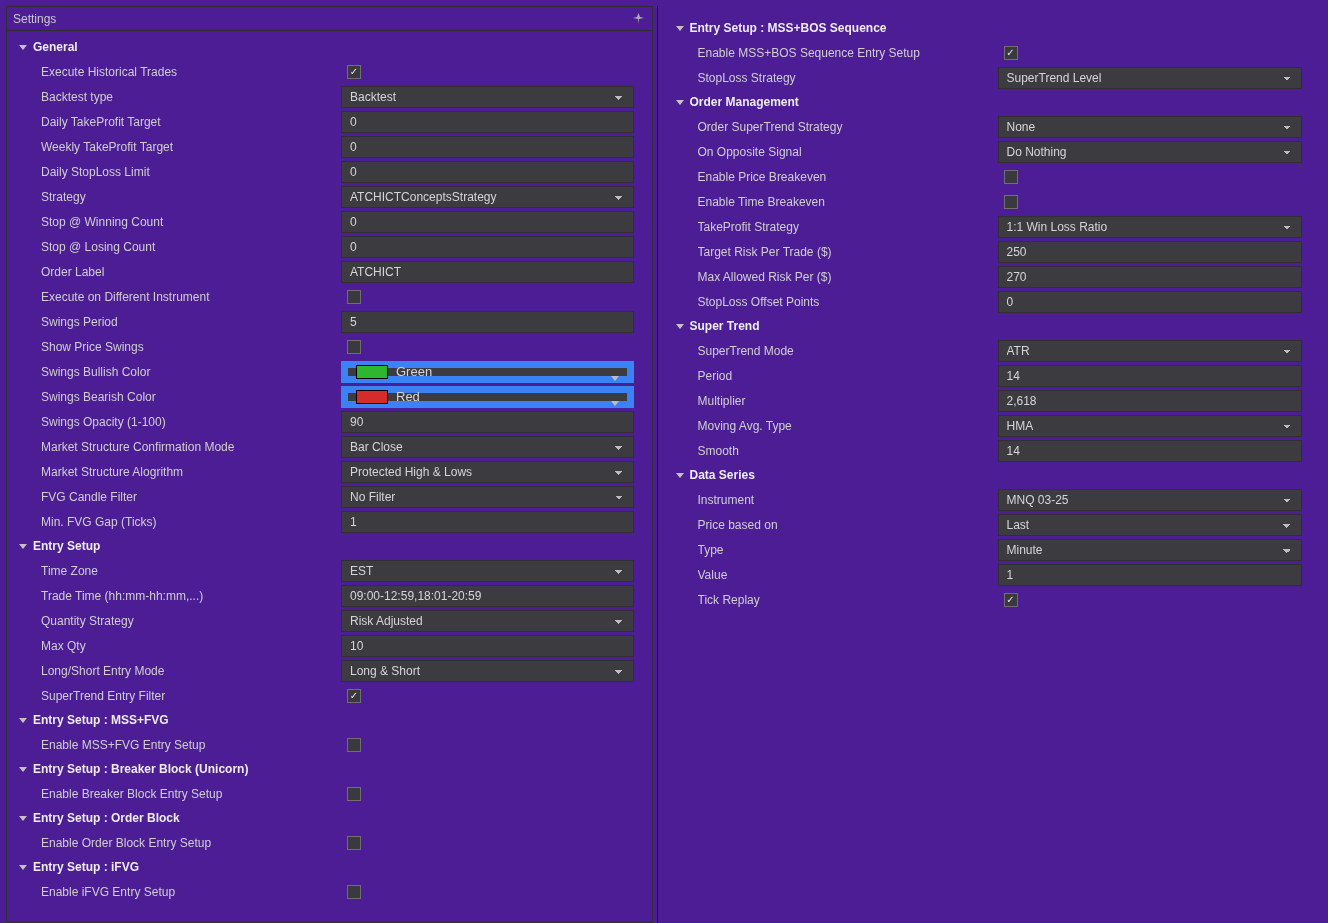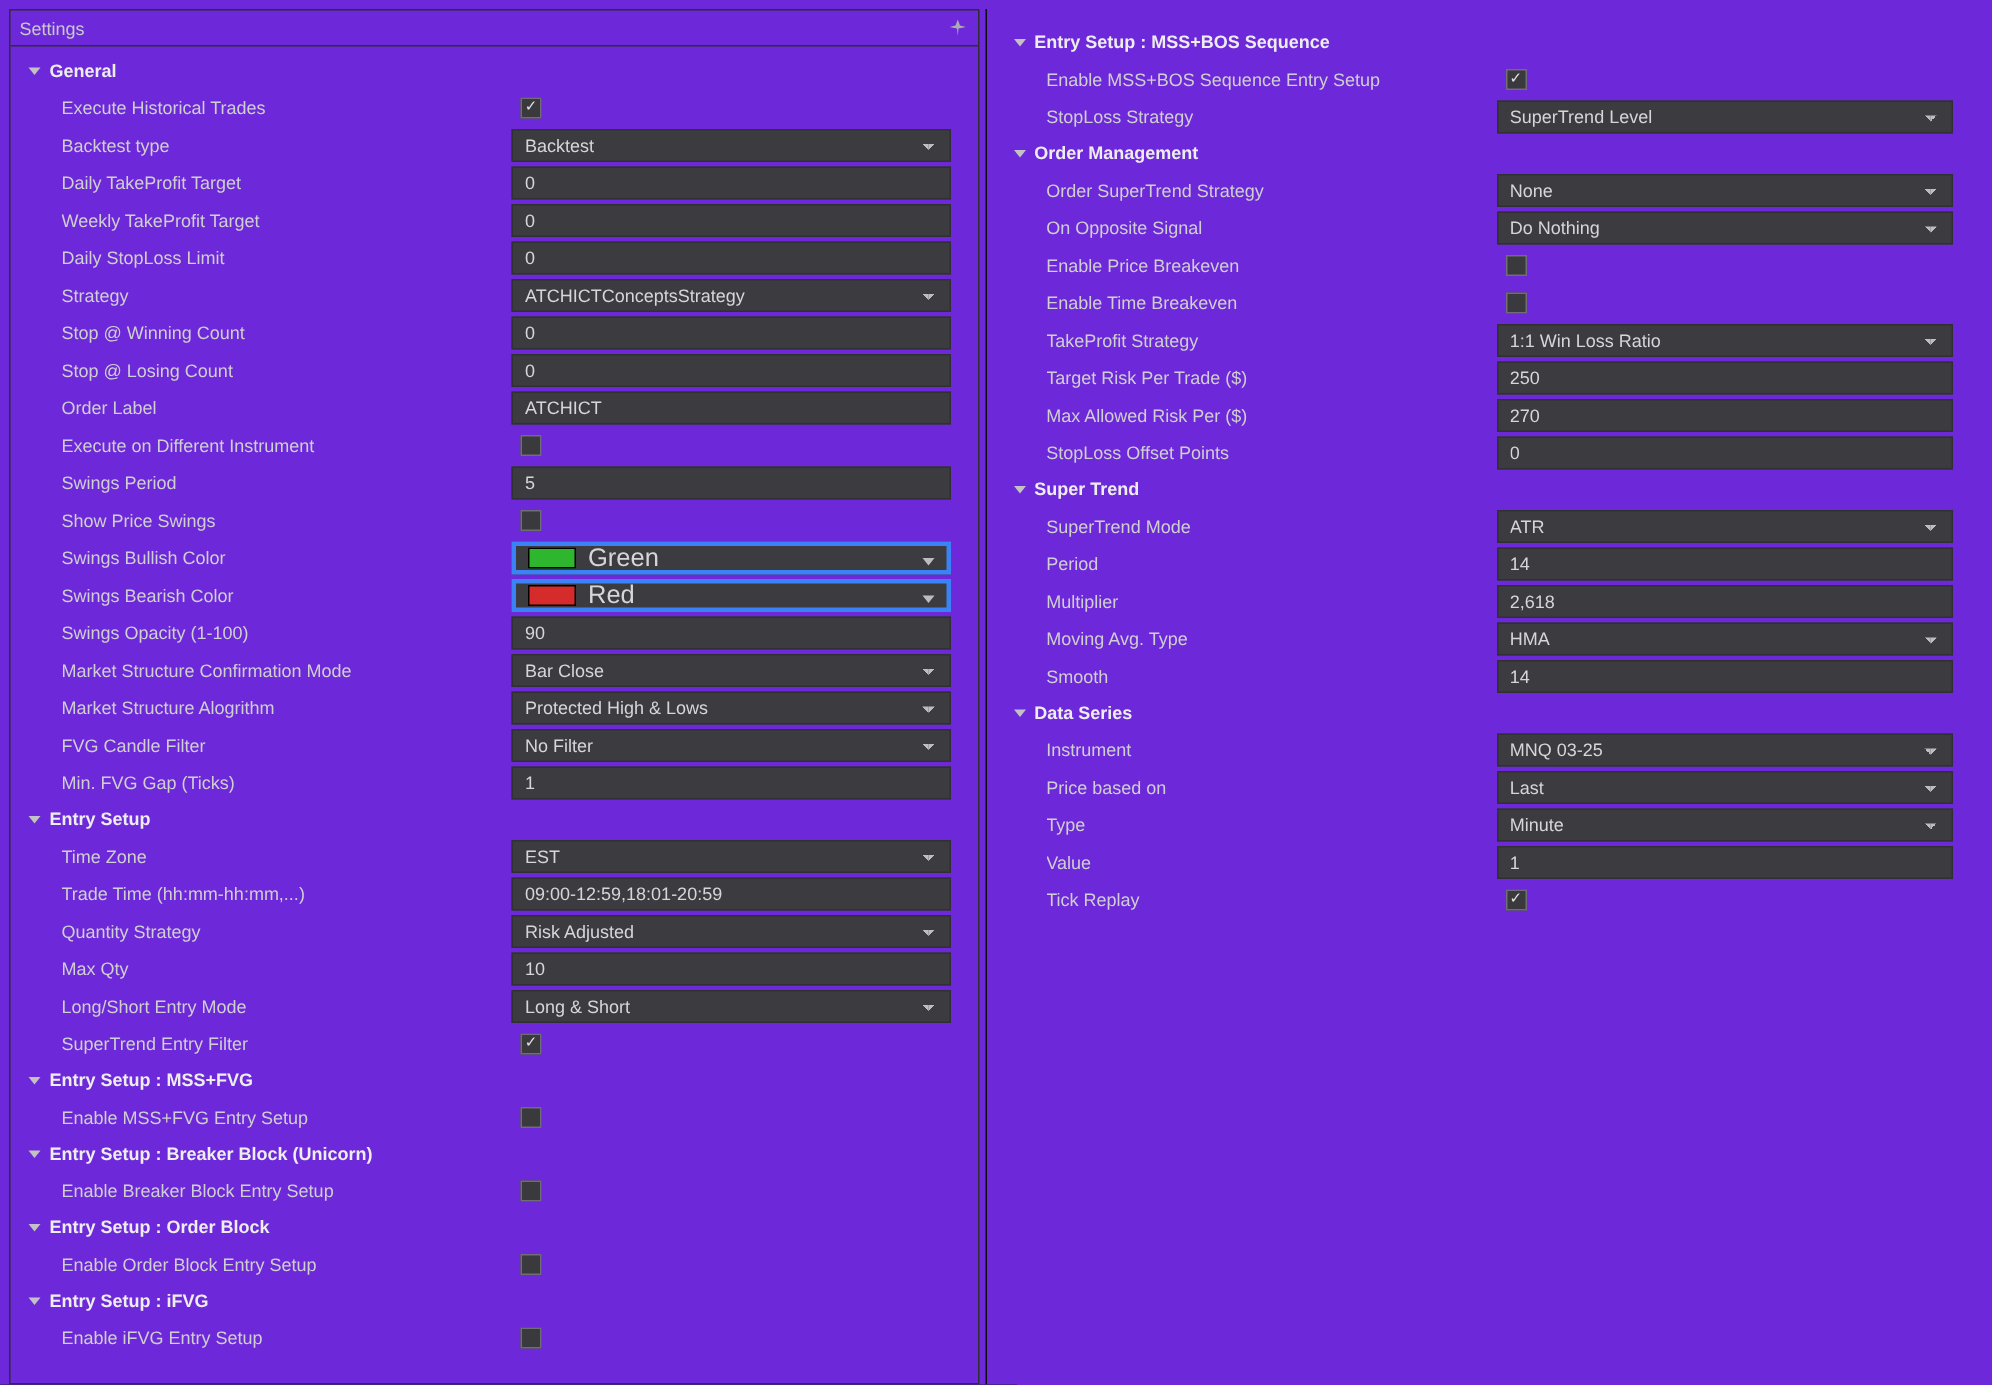--- a/index.html
+++ b/index.html
@@ -1,38 +1,38 @@
 <!DOCTYPE html>
 <html><head>
 <meta charset="utf-8">
 <style>
   html,body{margin:0;padding:0;background:#1b1b1d;color:#d0d0d2;font-family:Arial,Helvetica,sans-serif;font-size:12px}
   *{box-sizing:border-box}
-  .wrap{width:1328px;height:923px;display:flex;background:#6d28d9;padding-top:6px}
+  .wrap{width:1328px;height:923px;display:flex;background:#4c1d95;padding-top:6px}
   .pane{flex:1;display:flex;flex-direction:column;min-width:0}
   .pane-left{border-right:1px solid #0f0f10;margin-right:6px}
   .pane-left-inner{border:1px solid #2f2f33;margin:0 4px 0 6px;height:100%;overflow:hidden}
   .panel-header{display:flex;align-items:center;justify-content:space-between;height:24px;padding:0 6px;border-bottom:1px solid #2f2f33;color:#c9c9cb}
   .panel-header .pin{width:14px;height:14px;display:flex;align-items:center;justify-content:center;color:#acacb0}
   .panel-body{padding:4px 0 0 0}
   .section{margin-bottom:0}
   .sec-hdr{display:flex;align-items:center;height:24px;padding-left:12px;color:#ededee;font-weight:bold}
   .chev{display:inline-block;width:0;height:0;border-left:4px solid transparent;border-right:4px solid transparent;border-top:5px solid #c2c2c5;margin-right:6px}
   .row{display:flex;align-items:center;height:25px;padding-left:34px}
   .row .lbl{flex:0 0 300px;color:#cfcfd1;white-space:nowrap;overflow:hidden}
   .pane-right .row .lbl{flex:0 0 300px}
   .row .val{flex:1;margin-right:18px}
   .txtin,.sel{width:100%;height:22px;background:#3c3c40;border:1px solid #303034;color:#d6d6d8;padding:0 8px;font-size:12px;font-family:inherit}
   .sel{appearance:none;-webkit-appearance:none;padding-right:22px;background-image:linear-gradient(45deg,transparent 50%,#bdbdc0 50%),linear-gradient(135deg,#bdbdc0 50%,transparent 50%);background-position:calc(100% - 14px) 9px,calc(100% - 10px) 9px;background-size:4px 4px,4px 4px;background-repeat:no-repeat}
   .txtin::placeholder{color:#b9b9bc}
   .chk{width:14px;height:14px;border:1px solid #6e6e73;background:#3a3a3e;display:inline-flex;align-items:center;justify-content:center;color:#d9d9db;font-size:11px;line-height:1}
   .chk.checked::after{content:"✓";font-size:10px;color:#e4e4e6}
   .chk-wrap{display:flex;align-items:center;height:22px;padding-left:6px}
   .colorbox{display:inline-block;width:32px;height:14px;border:1px solid #000;margin-right:8px;vertical-align:middle}
-  .sel-color{display:flex;align-items:center;width:100%;height:22px;background:#3c3c40;border:3px solid #3b82f6;color:#d6d6d8;padding:0 8px;font-size:17px;position:relative}
+  .sel-color{display:flex;align-items:center;width:100%;height:22px;background:#3c3c40;border:7px solid #3b82f6;color:#d6d6d8;padding:0 8px;font-size:13px;position:relative}
   .sel-color::after{content:"";position:absolute;right:8px;top:8px;width:0;height:0;border-left:4px solid transparent;border-right:4px solid transparent;border-top:5px solid #bdbdc0}
   .pane-right{padding-right:8px}
   .pane-right .panel-body{padding-top:10px}
 </style>
 </head>
 <body>
 
 <div class="wrap">
 
   <div class="pane pane-left">

